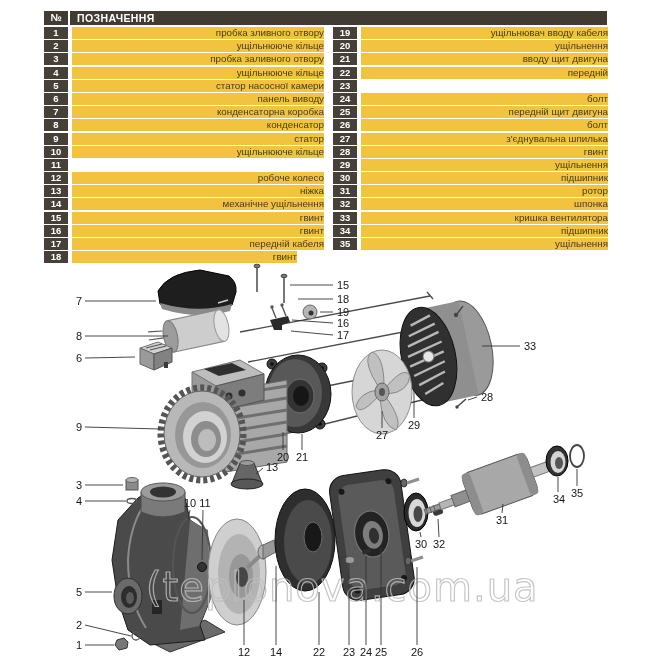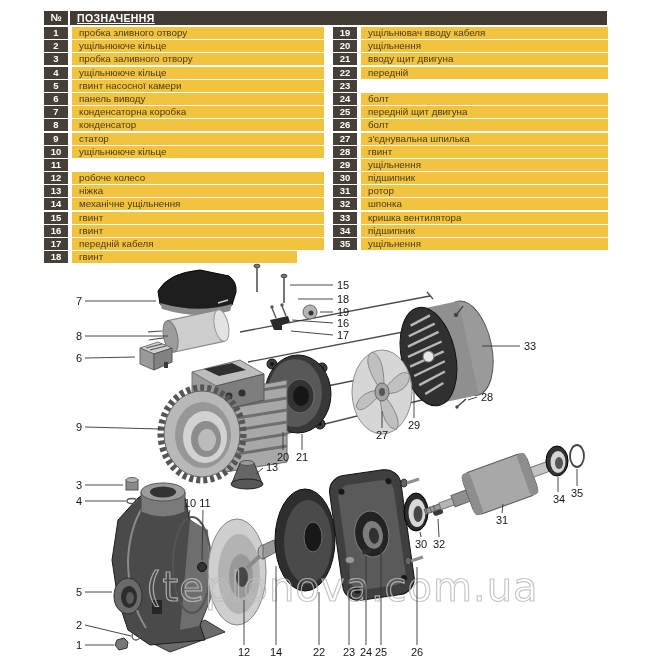--- a/index.html
+++ b/index.html
@@ -9,33 +9,33 @@
   }
   
   .tbl-header-num{
     position:absolute;left:44px;top:11px;width:24px;height:14px;
     background:#423b33;color:#fff;font-size:10px;font-weight:bold;
     text-align:center;line-height:14px;
   }
   .tbl-header-bar{
     position:absolute;left:70px;top:11px;width:537px;height:14px;
     background:#423b33;color:#fff;font-size:10.5px;font-weight:bold;
-    line-height:14px;padding-left:7px;box-sizing:border-box;letter-spacing:.4px;text-decoration:underline;
+    line-height:14px;padding-left:7px;box-sizing:border-box;letter-spacing:.4px;
   }
   .tbl-col{position:absolute;top:27px;}
   #col-left{left:44px;width:280px;}
   #col-right{left:333px;width:275px;}
   .t-row{height:12px;margin-bottom:1.2px;display:flex;}
   .t-num{
     width:24px;background:#474038;color:#fff;font-size:9.5px;font-weight:bold;
     text-align:center;line-height:12px;flex:none;
   }
   .t-label{
     margin-left:4px;background:#f1c33f;flex:1;font-size:9.8px;line-height:12.5px;
-    padding-left:7px;color:#483c1d;white-space:nowrap;overflow:hidden;
+    padding-left:7px;color:#483c1d;white-space:nowrap;overflow:hidden;text-align:right;
   }
   .t-label.short{flex:none;width:218px;}
   
   #diagram{position:absolute;left:0;top:263px;}
   .callout{font-size:11px;fill:#161616;font-family:"Liberation Sans",sans-serif;}
   .leader{stroke:#333;stroke-width:0.9;fill:none;}
   .wm{font-family:"DejaVu Sans",sans-serif;}
 </style>
 </head>
 <body>
@@ -55,21 +55,21 @@
       <div class="t-row">
         <div class="t-num">3</div>
         <div class="t-label">пробка заливного отвору</div>
       </div>
       <div class="t-row">
         <div class="t-num">4</div>
         <div class="t-label">ущільнююче кільце</div>
       </div>
       <div class="t-row">
         <div class="t-num">5</div>
-        <div class="t-label">гвинт насосної камери</div>
+        <div class="t-label">статор насосної камери</div>
       </div>
       <div class="t-row">
         <div class="t-num">6</div>
         <div class="t-label">панель виводу</div>
       </div>
       <div class="t-row">
         <div class="t-num">7</div>
         <div class="t-label">конденсаторна коробка</div>
       </div>
       <div class="t-row">

